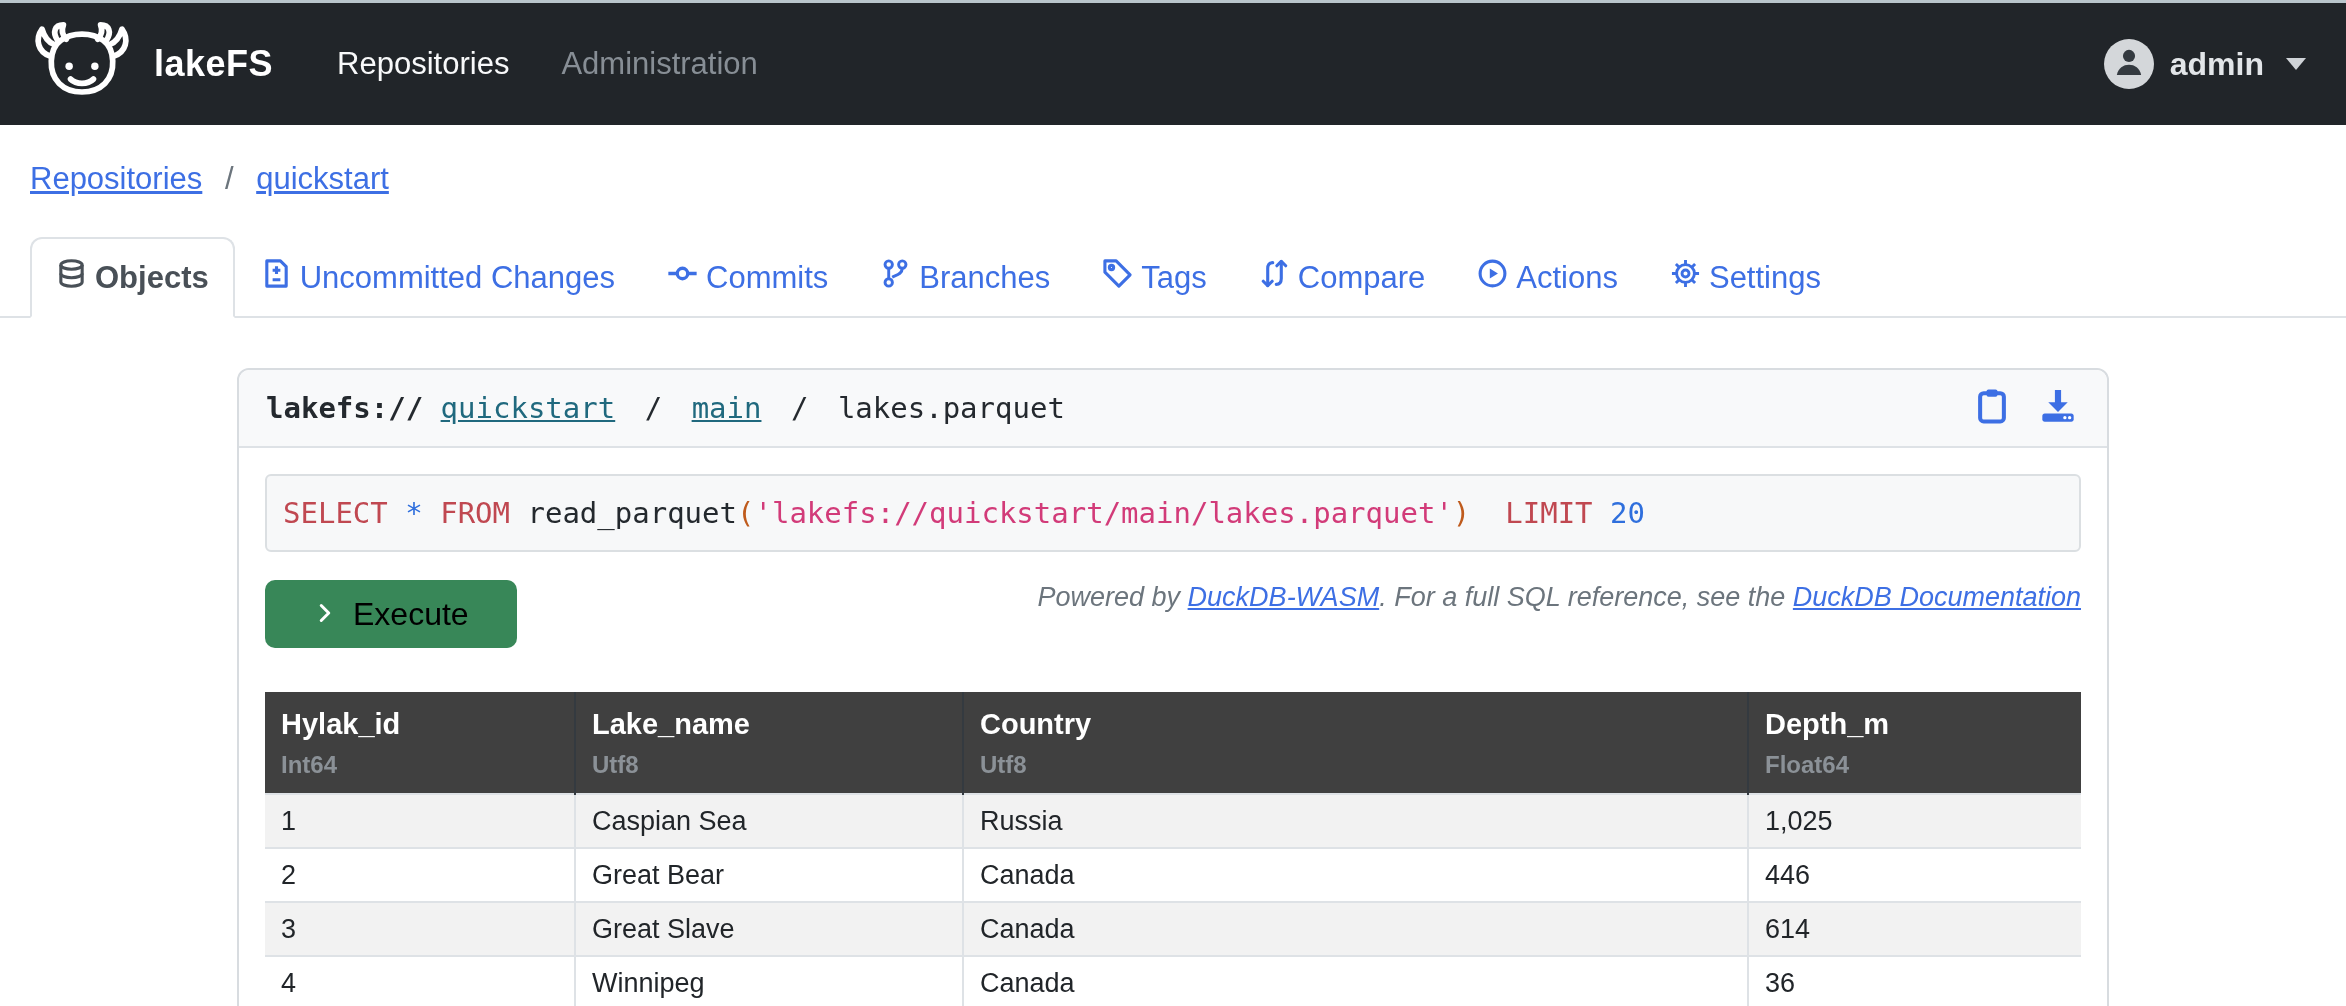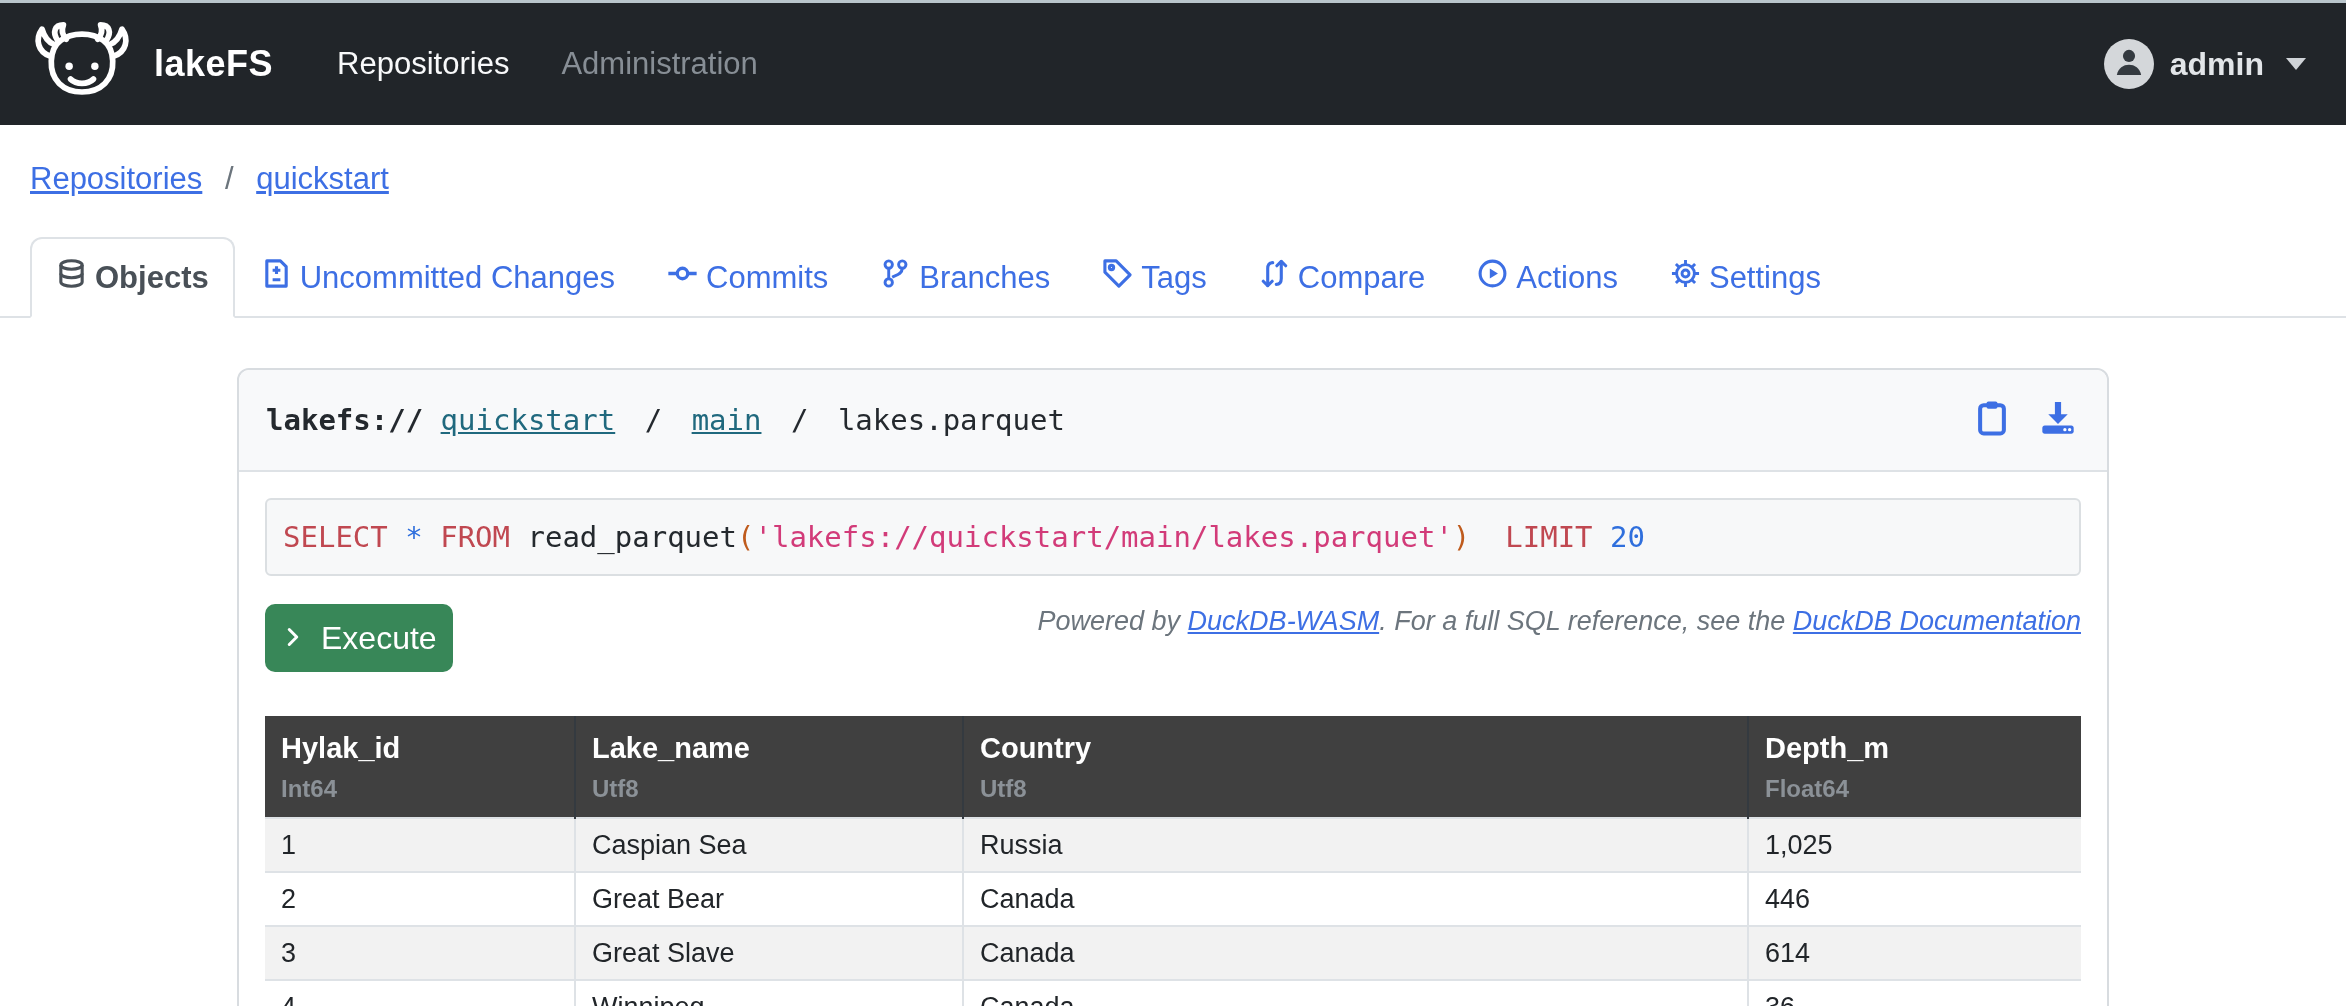--- a/index.html
+++ b/index.html
@@ -32,41 +32,41 @@
   .tabbar { display:flex; margin-top:40px; padding-left:30px; border-bottom:2px solid #dee2e6; align-items:flex-end; }
   .tab { display:flex; align-items:center; gap:8px; font-size:31px; color:#3d6fe4; padding:19px 24px;
          border:2px solid transparent; margin-bottom:-2px; cursor:pointer; white-space:nowrap; }
   .tab svg { width:31px; height:31px; flex:none; }
   .tab.active { color:#495057; font-weight:bold; background:#fff; border-color:#dee2e6;
                 border-radius:12px 12px 0 0; border-bottom:2px solid #fff; }
 
   
   .card { width:1872px; margin:50px auto 0; border:2px solid #d8dce0; border-radius:12px; background:#fff; }
   .card-header { background:#f8f9fa; border-bottom:2px solid #dee2e6; border-radius:11px 11px 0 0;
-                 padding:0 30px 0 27px; height:102px; display:flex; align-items:center; justify-content:space-between; }
+                 padding:0 30px 0 27px; height:78px; display:flex; align-items:center; justify-content:space-between; }
   .path { font-family:"DejaVu Sans Mono", monospace; font-size:29px; color:#24292e; }
   .path .scheme { font-weight:bold; }
   .path a { color:#20697e; text-decoration:underline; cursor:pointer; }
   .path .sep { margin:0 12px; }
   .header-actions { display:flex; gap:28px; color:#3d6fe4; align-items:center; }
   .header-actions svg { width:38px; height:38px; cursor:pointer; }
 
   .card-body { padding:26px; }
   .sql-editor { background:#f7f8f9; border:2px solid #dbdfe2; border-radius:6px; height:78px;
                 display:flex; align-items:center; padding:0 16px;
                 font-family:"DejaVu Sans Mono", monospace; font-size:29px; white-space:pre; cursor:text; }
   .tok-keyword { color:#c04851; }
   .tok-star, .tok-number { color:#2f6fdd; }
   .tok-plain { color:#24292e; }
   .tok-paren { color:#bf5b1d; }
   .tok-string { color:#d23b79; }
 
   .exec-row { display:flex; justify-content:space-between; align-items:flex-start; margin-top:28px; }
-  .execute-btn { display:flex; align-items:center; gap:16px; background:#388758; color:#ffffff; font-size:32px;
-                 border:none; border-radius:10px; padding:0 16px; height:68px; cursor:pointer;
+  .execute-btn { display:flex; align-items:center; gap:16px; background:#388758; color:#000000; font-size:32px;
+                 border:none; border-radius:10px; padding:0 48px; height:68px; cursor:pointer;
                  font-family:"Liberation Sans", sans-serif; }
   .execute-btn svg { width:24px; height:24px; }
   .powered { font-style:italic; color:#6c757d; font-size:27px; margin-top:2px; }
   .powered a { color:#3d6fe4; text-decoration:underline; cursor:pointer; }
 
   
   .results { width:100%; border-collapse:collapse; margin-top:44px; table-layout:fixed; }
   .results thead th { background:#404040; color:#fff; text-align:left; padding:16px 0 14px 16px; vertical-align:top; }
   .results thead th + th { border-left:2px solid #343a40; }
   .col-name { font-size:29px; font-weight:bold; }

